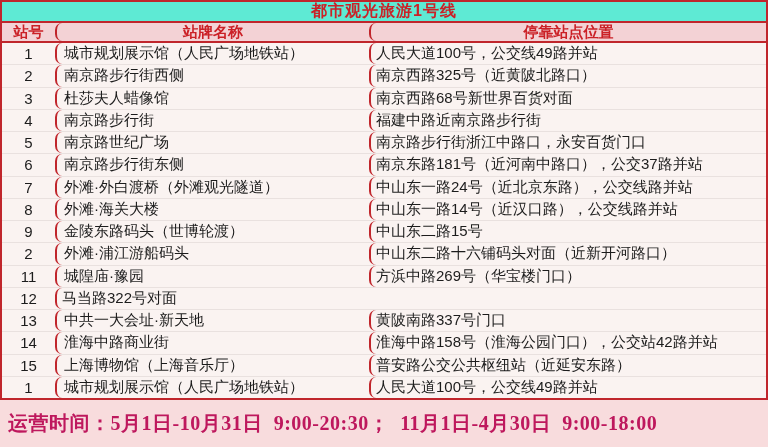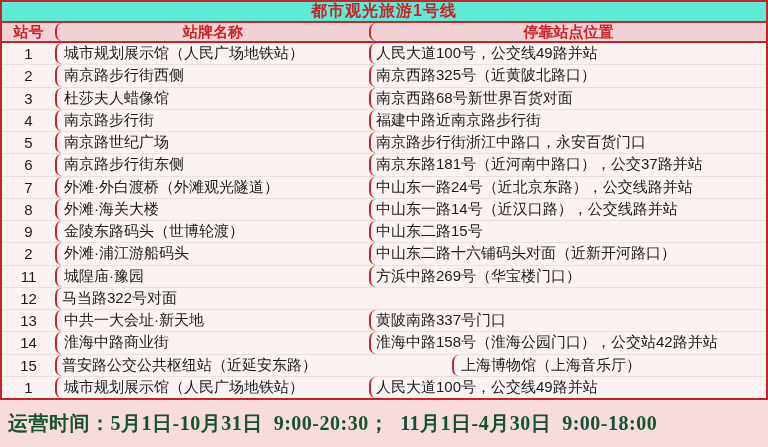--- a/index.html
+++ b/index.html
@@ -39,21 +39,21 @@
   .col-no   { width:53px; justify-content:center; }
   .col-name { width:314px; border-left:2px solid #c0262c; padding-left:7px; }
   .col-loc  { flex:1 1 auto; border-left:2px solid #c0262c; padding-left:5px; }
   .header-row .col-name, .header-row .col-loc { padding-left:0; justify-content:center; }
   .footer {
     position:absolute; left:0; top:400px; width:768px; height:47px;
     box-sizing:border-box; padding-left:8px;
     display:flex; align-items:center;
     background:#f8dcdd;
     font-family:"Liberation Serif","DejaVu Serif",serif;
-    font-weight:600; font-size:20px; color:#14532d;
+    font-weight:600; font-size:20px; color:#be185d;
     white-space:pre; letter-spacing:0.5px;
   }
 </style>
 </head>
 <body>
 
 <div class="page">
   <div class="route-table">
 
     <div class="title-row">都市观光旅游1号线</div>
@@ -129,22 +129,22 @@
         <div class="td col-name">中共一大会址·新天地</div>
         <div class="td col-loc">黄陂南路337号门口</div>
       </div>
       <div class="tr">
         <div class="td col-no">14</div>
         <div class="td col-name">淮海中路商业街</div>
         <div class="td col-loc">淮海中路158号（淮海公园门口），公交站42路并站</div>
       </div>
       <div class="tr">
         <div class="td col-no">15</div>
+        <div class="td col-name">上海博物馆（上海音乐厅）</div>
         <div class="td col-loc">普安路公交公共枢纽站（近延安东路）</div>
-        <div class="td col-name">上海博物馆（上海音乐厅）</div>
       </div>
       <div class="tr">
         <div class="td col-no">1</div>
         <div class="td col-name">城市规划展示馆（人民广场地铁站）</div>
         <div class="td col-loc">人民大道100号，公交线49路并站</div>
       </div>
     </div>
   </div>
 
   <div class="footer">运营时间：5月1日-10月31日  9:00-20:30；  11月1日-4月30日  9:00-18:00</div>

